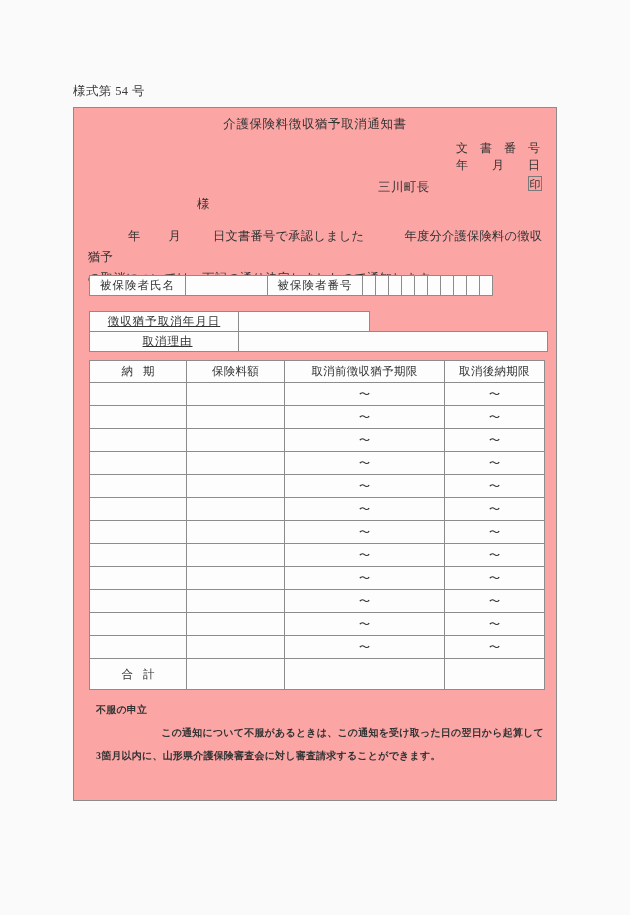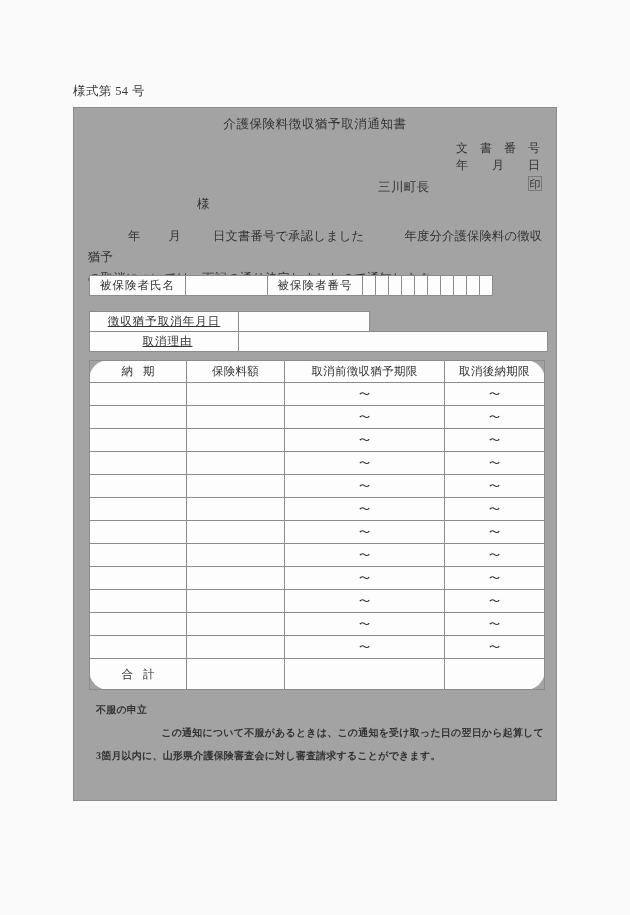--- a/index.html
+++ b/index.html
@@ -36,21 +36,21 @@
 
   
   .frame {
     position: absolute;
     left: 73px;
     top: 103px;
     width: 484px;
     height: 694px;
     border: 1px solid #8c8c8c;
     box-sizing: border-box;
-    background: #a3a3a3;
+    background: #fca5a5;
   }
 
   .doc-title {
     position: absolute;
     left: 0; right: 0;
     top: 8px;
     text-align: center;
     font-size: 12.5px;
     letter-spacing: 0.6px;
     color: #333;
@@ -154,21 +154,20 @@
 
   
   .main-table {
     position: absolute;
     left: 15px;
     top: 252px;
     width: 455px;
     border-collapse: collapse;
     table-layout: fixed;
     background: #fdfdfd;
-    border-radius: 20px;
   }
   .main-table th, .main-table td {
     border: 1px solid #8c8c8c;
     font-weight: normal;
     font-size: 11.5px;
     color: #333;
     text-align: center;
     padding: 0;
   }
   .main-table th {

